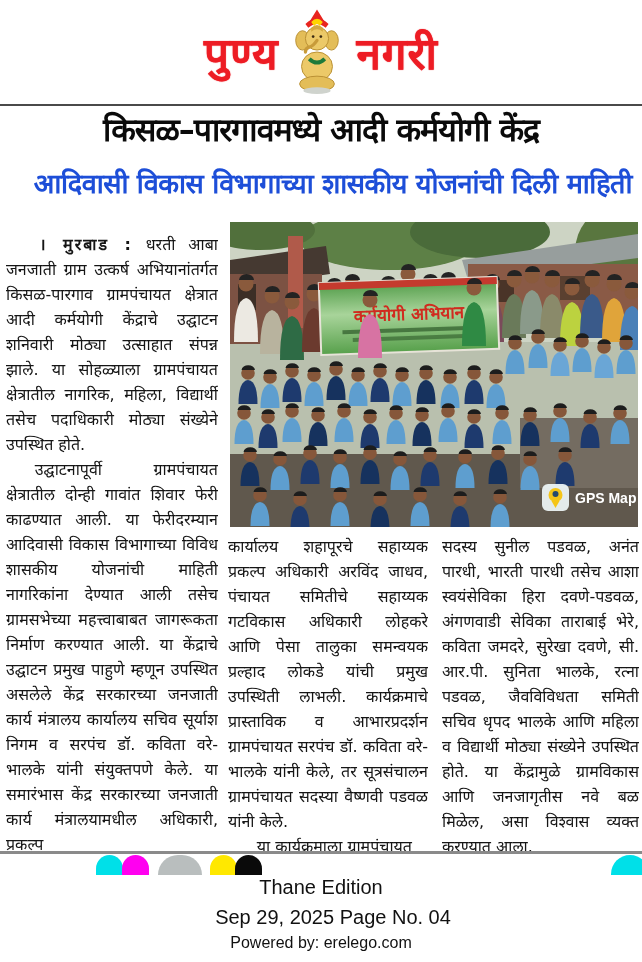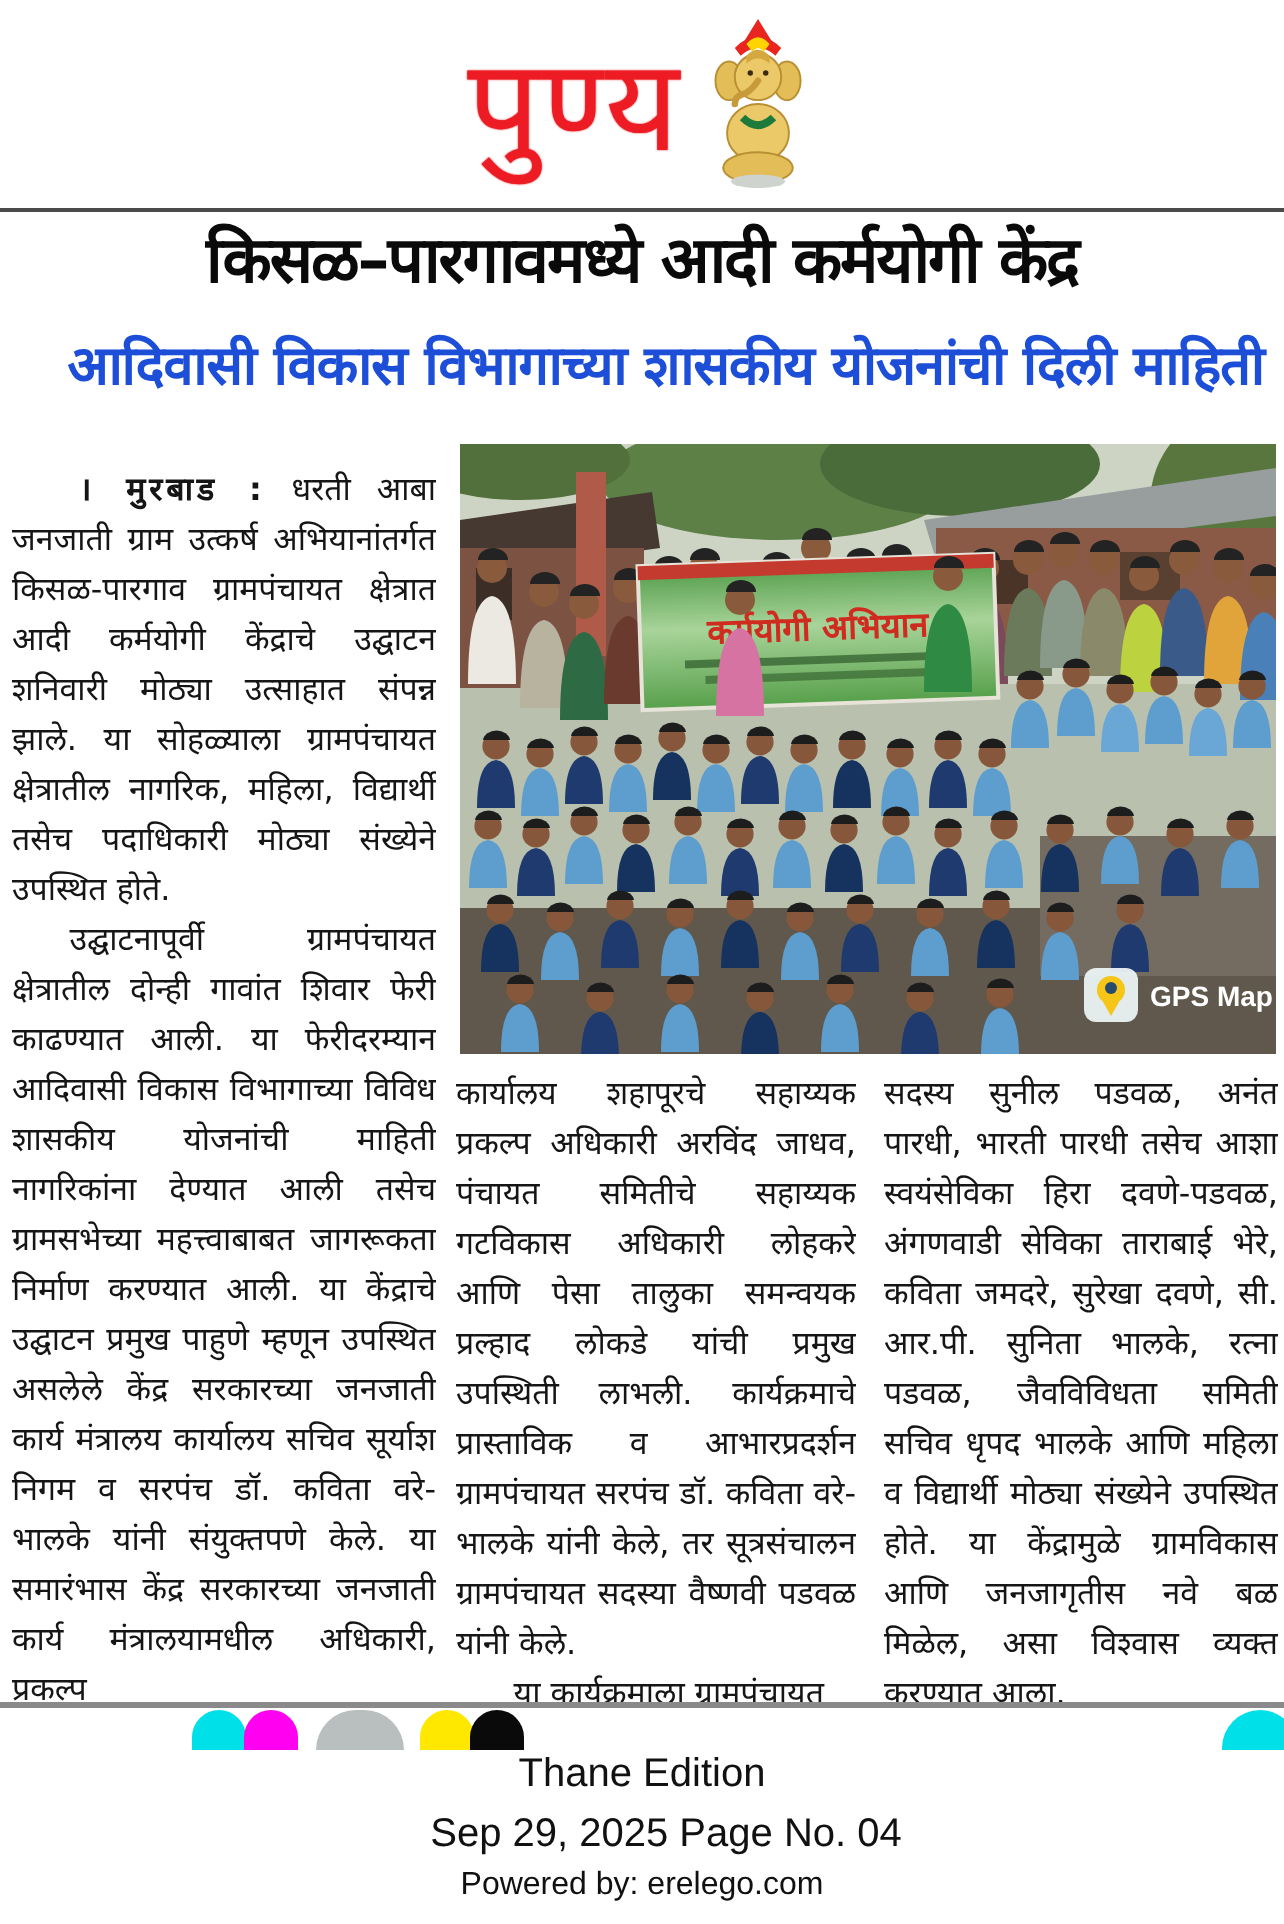--- a/index.html
+++ b/index.html
@@ -1,21 +1,21 @@
 <!DOCTYPE html>
 <html lang="mr"><head>
 <meta charset="utf-8">
 <style>
   html,body{margin:0;padding:0;background:#ffffff;}
   .page{position:relative;width:642px;height:962px;background:#ffffff;overflow:hidden;
         font-family:"DejaVu Sans",sans-serif;color:#111;}
   
   .masthead{position:absolute;top:6px;left:0;width:642px;height:96px;
             display:flex;align-items:center;justify-content:center;gap:10px;}
-  .masthead .brand{font-size:64px;font-weight:normal;color:#ed1c24;line-height:1;
+  .masthead .brand{font-size:44px;font-weight:bold;color:#ed1c24;line-height:1;
                    letter-spacing:1px;text-shadow:0 0 1px #ed1c24;}
   .mast-rule{position:absolute;top:104px;left:0;width:642px;height:2px;background:#4a4a4a;}
   
   .headline{position:absolute;top:110px;left:4px;width:634px;text-align:center;
             font-size:32px;font-weight:bold;color:#0a0a0a;line-height:1.25;
             font-family:"DejaVu Sans",sans-serif;letter-spacing:-1px;}
   .subheadline{position:absolute;top:168px;left:10px;width:622px;text-align:right;
                font-size:27px;font-weight:bold;color:#1d4ed8;line-height:1.2;letter-spacing:-0.5px;}
   
   .bodytext{font-size:16px;line-height:25px;text-align:justify;color:#151515;}
@@ -65,20 +65,21 @@
         <path d="M24 20 Q30 14 36 20 L36 24 Q30 19 24 24 Z" fill="#d4a83f"></path>
         <circle cx="26" cy="29" r="1.4" fill="#3a2a12"></circle>
         <circle cx="34" cy="29" r="1.4" fill="#3a2a12"></circle>
         <path d="M30 33 q-4 6 -8 7 q-4 1 -4 5" fill="none" stroke="#c89b3a" stroke-width="3.4" stroke-linecap="round"></path>
         <ellipse cx="30" cy="60" rx="16" ry="15" fill="#ecc968" stroke="#b98f33"></ellipse>
         <path d="M22 52 Q30 60 38 52" fill="none" stroke="#1d7a3a" stroke-width="4"></path>
         <ellipse cx="30" cy="78" rx="18" ry="8" fill="#e3bd58" stroke="#b98f33"></ellipse>
         <ellipse cx="30" cy="85" rx="14" ry="3.5" fill="#cfd3cd"></ellipse>
       </svg>
     </span>
+    <span class="brand">नगरी</span>
   </div>
   <div class="mast-rule"></div>
 
   <div class="headline">किसळ–पारगावमध्ये आदी कर्मयोगी केंद्र</div>
   <div class="subheadline">आदिवासी विकास विभागाच्या शासकीय योजनांची दिली माहिती</div>
 
   <div class="col1 bodytext">
     <p><span class="dateline">। मुरबाड :</span> <span>धरती आबा जनजाती ग्राम उत्कर्ष अभियानांतर्गत किसळ-पारगाव ग्रामपंचायत क्षेत्रात आदी कर्मयोगी केंद्राचे उद्घाटन शनिवारी मोठ्या उत्साहात संपन्न झाले. या सोहळ्याला ग्रामपंचायत क्षेत्रातील नागरिक, महिला, विद्यार्थी तसेच पदाधिकारी मोठ्या संख्येने उपस्थित होते.</span></p>
     <p>उद्घाटनापूर्वी ग्रामपंचायत क्षेत्रातील दोन्ही गावांत शिवार फेरी काढण्यात आली. या फेरीदरम्यान आदिवासी विकास विभागाच्या विविध शासकीय योजनांची माहिती नागरिकांना देण्यात आली तसेच ग्रामसभेच्या महत्त्वाबाबत जागरूकता निर्माण करण्यात आली. या केंद्राचे उद्घाटन प्रमुख पाहुणे म्हणून उपस्थित असलेले केंद्र सरकारच्या जनजाती कार्य मंत्रालय कार्यालय सचिव सूर्याश निगम व सरपंच डॉ. कविता वरे-भालके यांनी संयुक्तपणे केले. या समारंभास केंद्र सरकारच्या जनजाती कार्य मंत्रालयामधील अधिकारी, प्रकल्प</p>
   </div>

